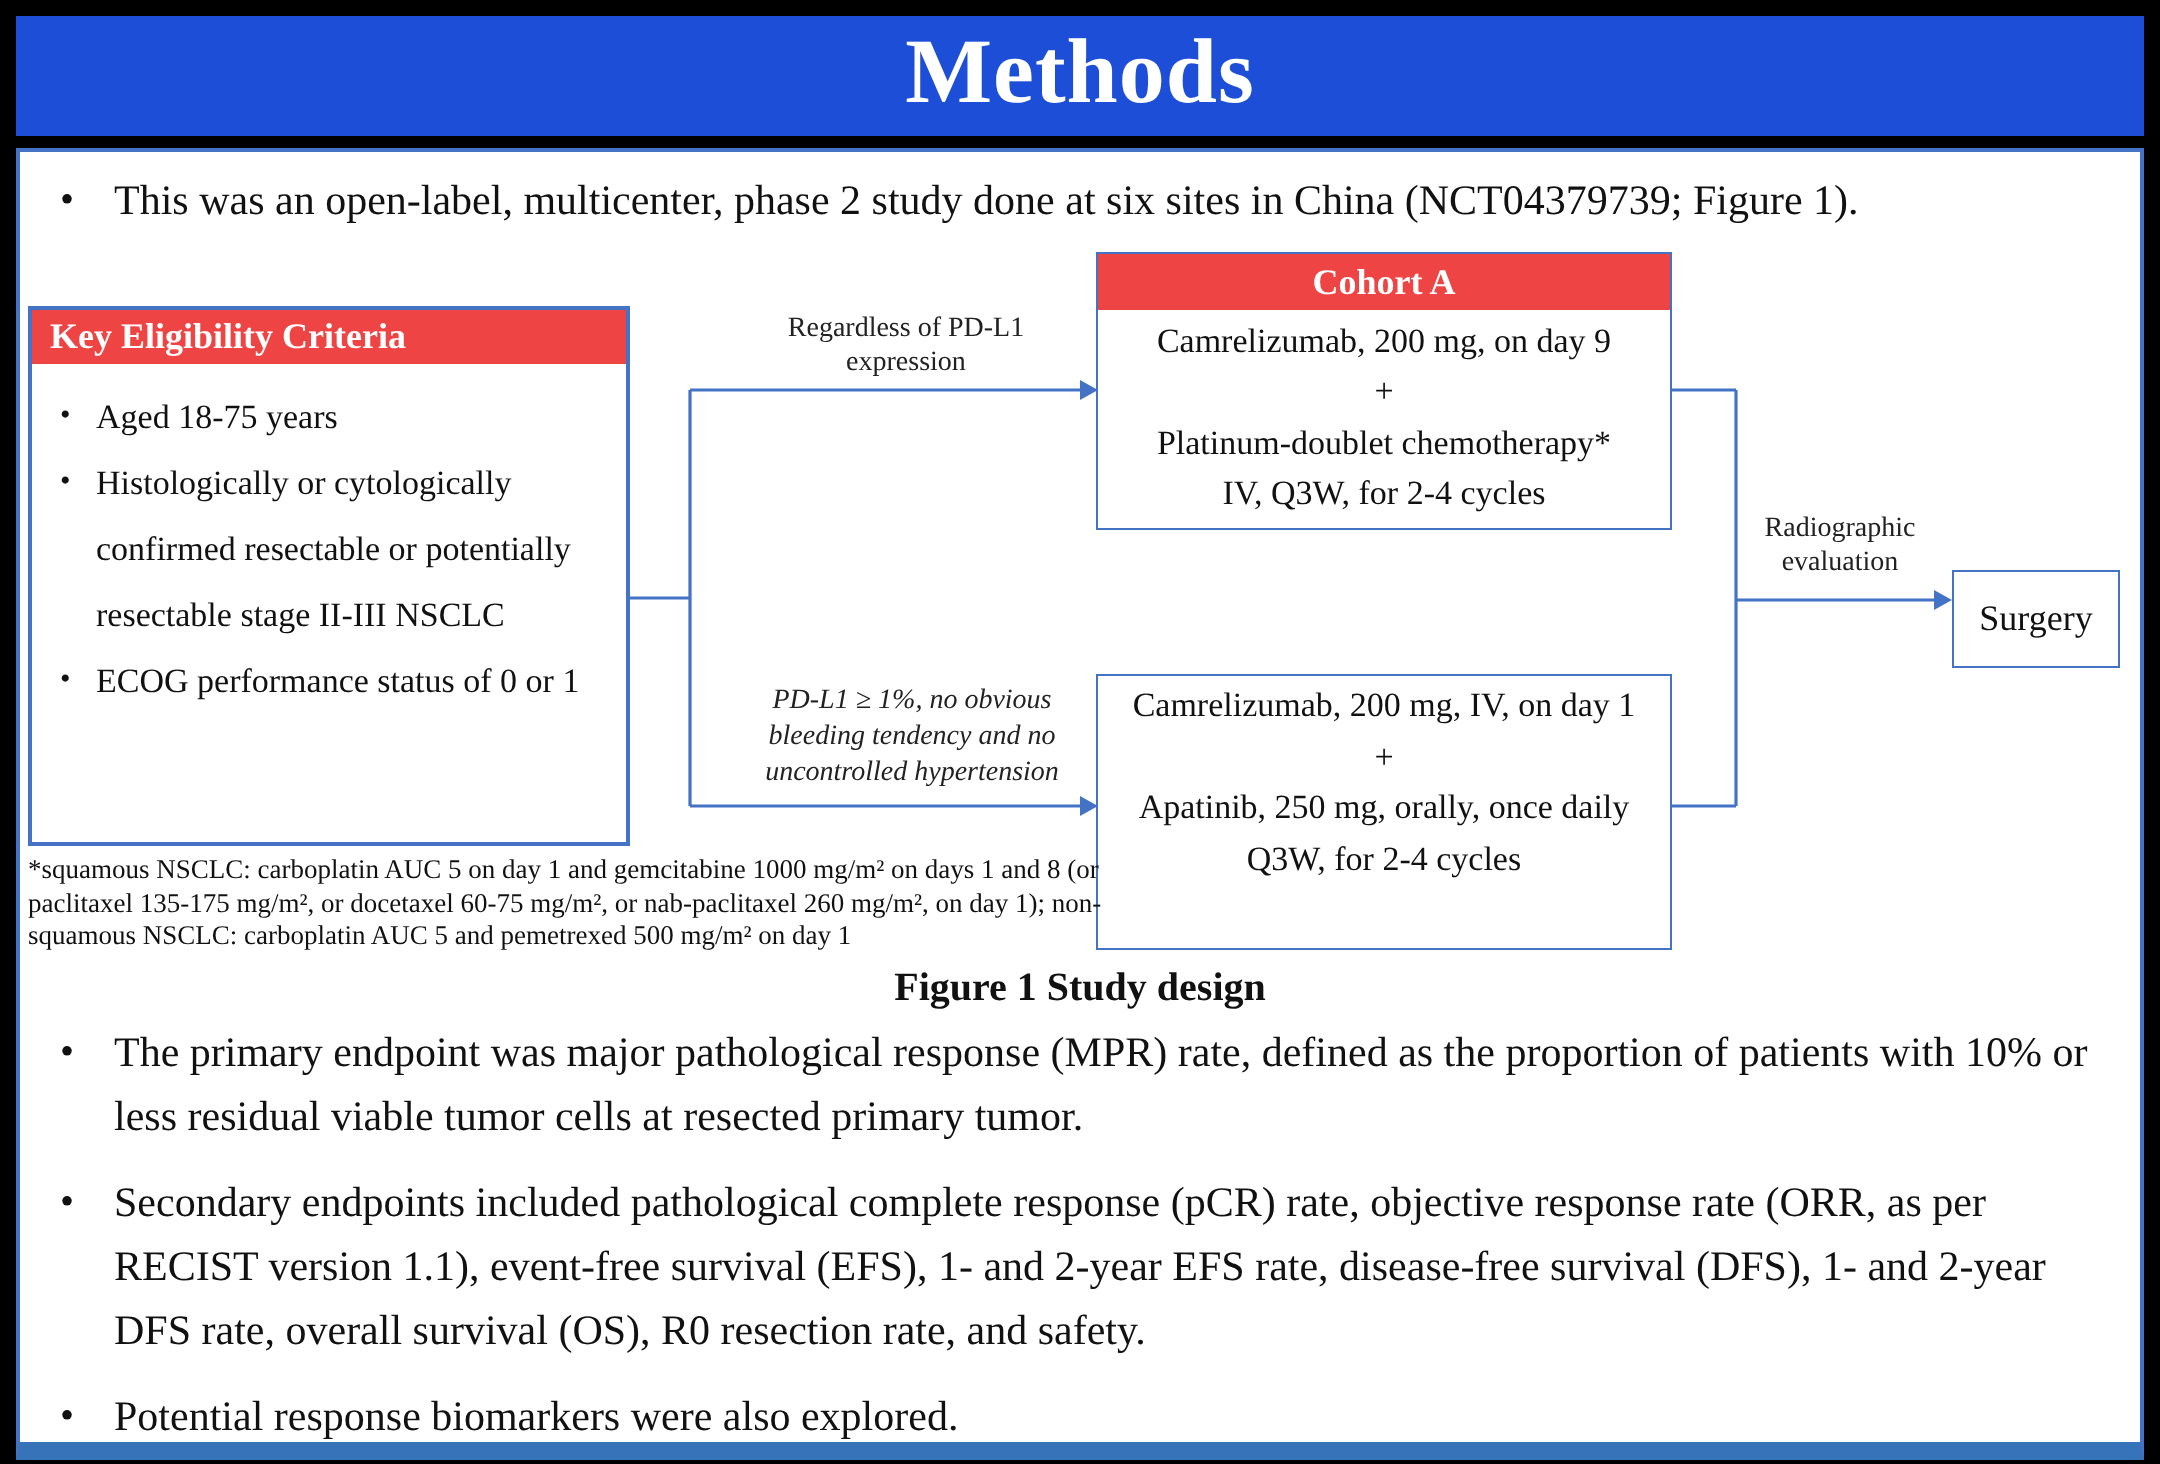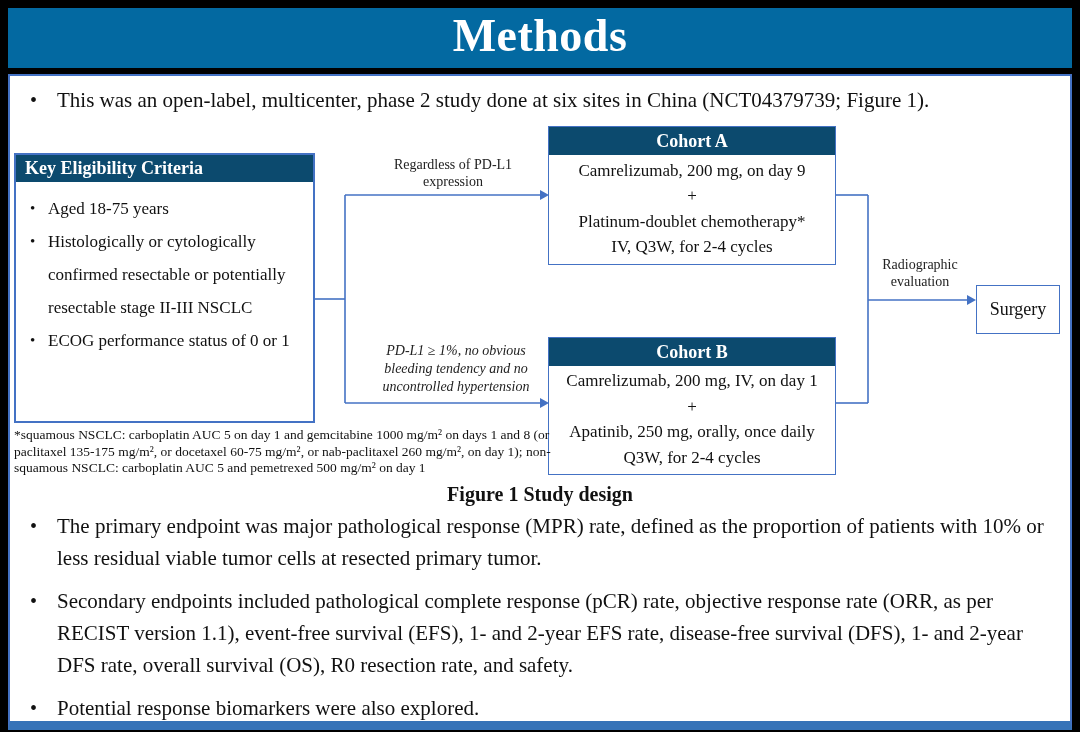--- a/index.html
+++ b/index.html
@@ -2,41 +2,41 @@
 <html><head>
 <meta charset="utf-8">
 <style>
   html,body{margin:0;padding:0;}
   body{
     width:1080px;height:732px;background:#000;position:relative;overflow:hidden;
     font-family:"Liberation Serif","DejaVu Serif",serif;color:#111;
   }
   .titlebar{
     position:absolute;left:8px;top:8px;width:1064px;height:60px;
-    background:#0369a1;display:flex;align-items:center;justify-content:center;
+    background:#1d4ed8;display:flex;align-items:center;justify-content:center;
   }
   .titlebar .title-text{
     color:#fff;font-size:46px;font-weight:bold;letter-spacing:.5px;line-height:1;
     padding-bottom:4px;
   }
   .content{
     position:absolute;left:8px;top:74px;width:1060px;height:645px;
     background:#fff;border:2px solid #4472c4;border-bottom:9px solid #3673b8;
   }
   .bullet-row{position:relative;padding-left:33px;}
   .bullet-row::before{
     content:"\2022";position:absolute;left:6px;top:0;font-size:20px;color:#111;
   }
   .intro{
     position:absolute;left:14px;top:9px;width:1030px;font-size:21px;line-height:30px;
   }
   
   .dbox{position:absolute;background:#fff;border:2px solid #4472c4;box-sizing:border-box;}
   .dbox .dhead{
-    background:#0c4a6e;color:#fff;font-weight:bold;display:flex;align-items:center;
+    background:#ef4444;color:#fff;font-weight:bold;display:flex;align-items:center;
   }
   .elig{left:4px;top:77px;width:301px;height:270px;}
   .elig .dhead{height:27px;font-size:18px;padding-left:9px;}
   .elig ul{margin:10px 0 0 0;padding:0 6px 0 10px;list-style:none;}
   .elig li{
     position:relative;padding-left:22px;font-size:17px;line-height:33px;margin:0;
   }
   .elig li::before{content:"\2022";position:absolute;left:4px;top:0;font-size:15px;}
   .cohort{width:288px;height:139px;border-width:1.5px;}
   .cohort-a{left:538px;top:50px;}
@@ -123,21 +123,20 @@
     <div class="dhead">Cohort A</div>
     <div class="cbody">
       <div class="cline">Camrelizumab, 200 mg, on day 9</div>
       <div class="cline">+</div>
       <div class="cline">Platinum-doublet chemotherapy*</div>
       <div class="cline">IV, Q3W, for 2-4 cycles</div>
     </div>
   </div>
 
   <div class="dbox cohort cohort-b">
-    <div class="dhead">Cohort B</div>
     <div class="cbody">
       <div class="cline">Camrelizumab, 200 mg, IV, on day 1</div>
       <div class="cline">+</div>
       <div class="cline">Apatinib, 250 mg, orally, once daily</div>
       <div class="cline">Q3W, for 2-4 cycles</div>
     </div>
   </div>
 
   <div class="branch-label label-radio">
     <div>Radiographic</div>

